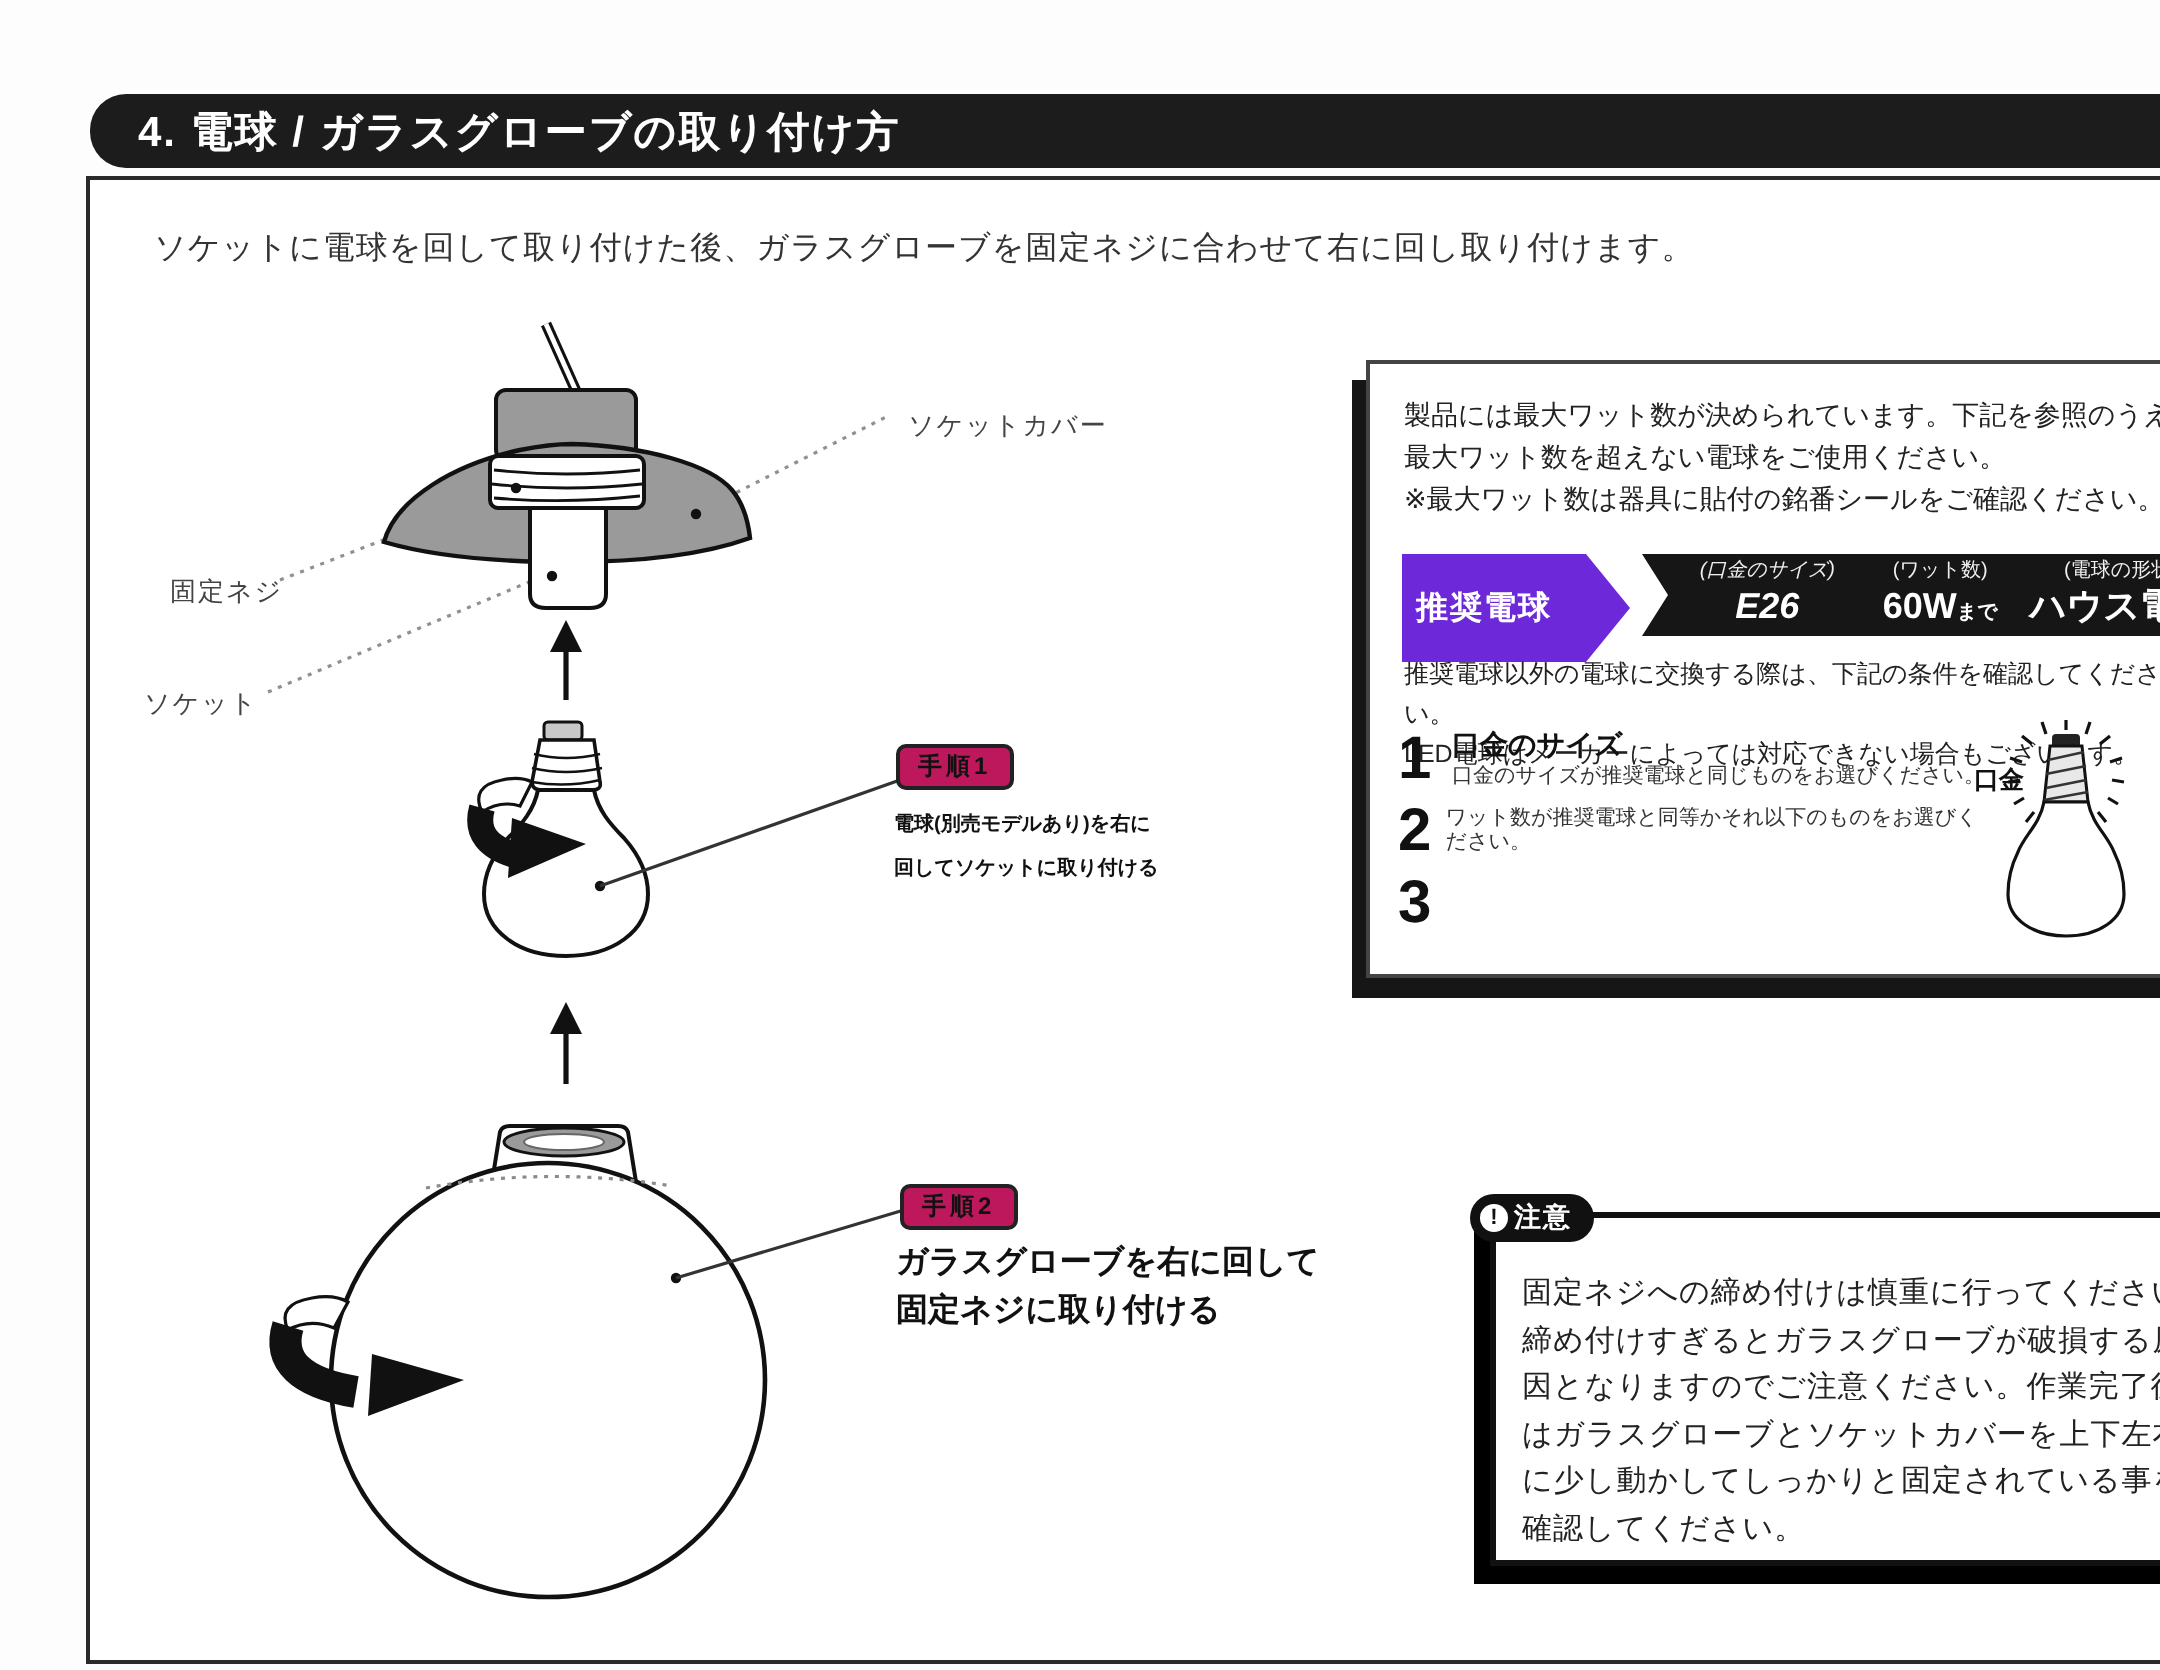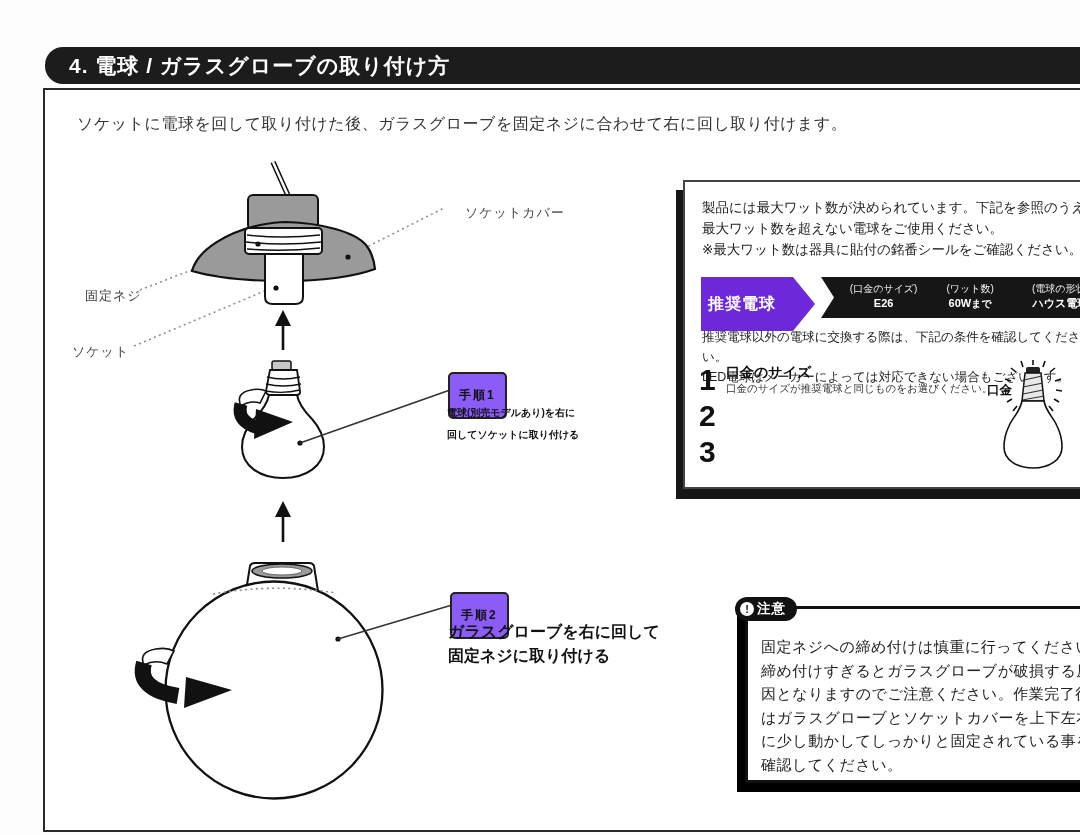--- a/index.html
+++ b/index.html
@@ -8,40 +8,40 @@
   
   .header-bar{position:absolute;left:45px;top:47px;width:1045px;height:37px;background:#1c1c1c;
     border-radius:18px 0 0 18px;display:flex;align-items:center;padding-left:24px;box-sizing:border-box;}
   .header-bar .t{color:#fff;font-size:21px;font-weight:bold;letter-spacing:1px;}
   
   .content-box{position:absolute;left:43px;top:88px;width:1060px;height:744px;border:2px solid #2a2a2a;
     background:#fff;box-sizing:border-box;}
   .intro{position:absolute;left:77px;top:114px;font-size:16px;color:#333;letter-spacing:.5px;}
   .ml{white-space:pre-line;}
   .dlabel{position:absolute;font-size:13px;color:#444;letter-spacing:1px;}
-  .step-badge{position:absolute;background:#8b5cf6;border:2px solid #222;border-radius:5px;
-    padding:13px 9px;font-size:12px;font-weight:bold;color:#111;letter-spacing:2px;}
+  .step-badge{position:absolute;background:#be185d;border:2px solid #222;border-radius:5px;
+    padding:1px 9px;font-size:12px;font-weight:bold;color:#111;letter-spacing:2px;}
   .step-text{position:absolute;font-weight:bold;color:#111;}
   
   .watt-panel{position:absolute;left:683px;top:180px;width:420px;height:309px;background:#fff;
     border:2px solid #444;box-sizing:border-box;box-shadow:-7px 10px 0 0 #161616;}
   .watt-intro{position:absolute;left:17px;top:15px;font-size:13.5px;line-height:21px;color:#222;}
   .banner{position:absolute;left:16px;top:95px;height:41px;}
   .banner-arrow{position:absolute;left:0;top:0;width:114px;height:54px;background:#6d28d9;
     clip-path:polygon(0 0,92px 0,100% 50%,92px 100%,0 100%);display:flex;align-items:center;
     padding-left:7px;box-sizing:border-box;}
   .banner-arrow .t{color:#fff;font-size:16px;font-weight:bold;letter-spacing:1px;}
   .banner-main{position:absolute;left:120px;top:0;width:290px;height:41px;background:#161616;
     clip-path:polygon(0 0,100% 0,100% 100%,0 100%,13px 50%);display:flex;align-items:center;
     padding-left:16px;box-sizing:border-box;}
   .bcol{text-align:center;color:#fff;line-height:1.05;}
   .bcol .cap{font-size:10px;color:#f0f0f0;display:block;}
-  .bcol .val{font-size:11px;font-weight:bold;display:inline-block;margin-top:2px;}
+  .bcol .val{font-size:18px;font-weight:bold;display:inline-block;margin-top:2px;}
   .bcol .suf{font-size:10px;font-weight:bold;}
-  .c1{width:96px;} .c2{width:82px;} .c3{width:104px;}
+  .c1{width:96px;font-style:italic;} .c2{width:82px;} .c3{width:104px;}
   .watt-note{position:absolute;left:17px;top:145px;font-size:12.5px;line-height:20px;color:#222;}
   .items{position:absolute;left:14px;top:183px;width:295px;}
   .item{display:flex;margin-bottom:6px;}
   .item .num{width:27px;font-size:30px;font-weight:bold;line-height:30px;color:#111;}
   .item .tt{font-size:14px;font-weight:bold;color:#111;line-height:15px;}
   .item .dd{font-size:10.5px;color:#333;margin-top:2px;line-height:12px;}
   .base-label{position:absolute;left:302px;top:200px;font-size:12.5px;font-weight:bold;color:#111;}
   
   .caution{position:absolute;left:745px;top:606px;width:372px;height:177px;background:#fff;
     border:3px solid #111;box-sizing:border-box;box-shadow:-8px 9px 0 0 #000;}
@@ -125,21 +125,21 @@
     <path d="M84,515 Q78,502 96,499 Q107,497 114,501 L107,514 Q95,509 84,515 Z" fill="#fff" stroke="#111" stroke-width="1.6"></path>
     <path d="M84,513 Q76,539 118,546" stroke="#111" stroke-width="16" fill="none"></path>
     <polygon points="126,527 172,540 124,558" fill="#111"></polygon>
     <circle cx="278" cy="489" r="2.6" fill="#111"></circle>
     <path d="M278,489 L392,455" stroke="#333" stroke-width="1.6" fill="none"></path>
   </g>
 </svg>
 
 <div class="dlabel" style="left:85px;top:287px;">固定ネジ</div>
 <div class="dlabel" style="left:72px;top:343px;">ソケット</div>
-<div class="dlabel" style="left:465px;top:204px;">ソケットカバー</div>
+<div class="dlabel" style="left:454px;top:204px;">ソケットカバー</div>
 
 <div class="step-badge" style="left:448px;top:372px;">手順1</div>
 <div class="step-text ml" style="left:447px;top:402px;font-size:10px;line-height:22px;">電球(別売モデルあり)を右に
 回してソケットに取り付ける</div>
 
 <div class="step-badge" style="left:450px;top:592px;">手順2</div>
 <div class="step-text ml" style="left:448px;top:620px;font-size:16px;line-height:24px;">ガラスグローブを右に回して
 固定ネジに取り付ける</div>
 
 <div class="watt-panel">
@@ -174,20 +174,21 @@
     <div class="item">
       <div class="num">1</div>
       <div>
         <div class="tt">口金のサイズ</div>
         <div class="dd">口金のサイズが推奨電球と同じものをお選びください。</div>
       </div>
     </div>
     <div class="item">
       <div class="num">2</div>
       <div>
+        <div class="dd">ワット数が推奨電球と同等かそれ以下のものをお選びください。</div>
       </div>
     </div>
     <div class="item">
       <div class="num">3</div>
     </div>
   </div>
 
   <div class="base-label">口金</div>
 
   <svg class="abs" style="left:315px;top:178px;" width="66" height="112" viewBox="0 0 66 112">

